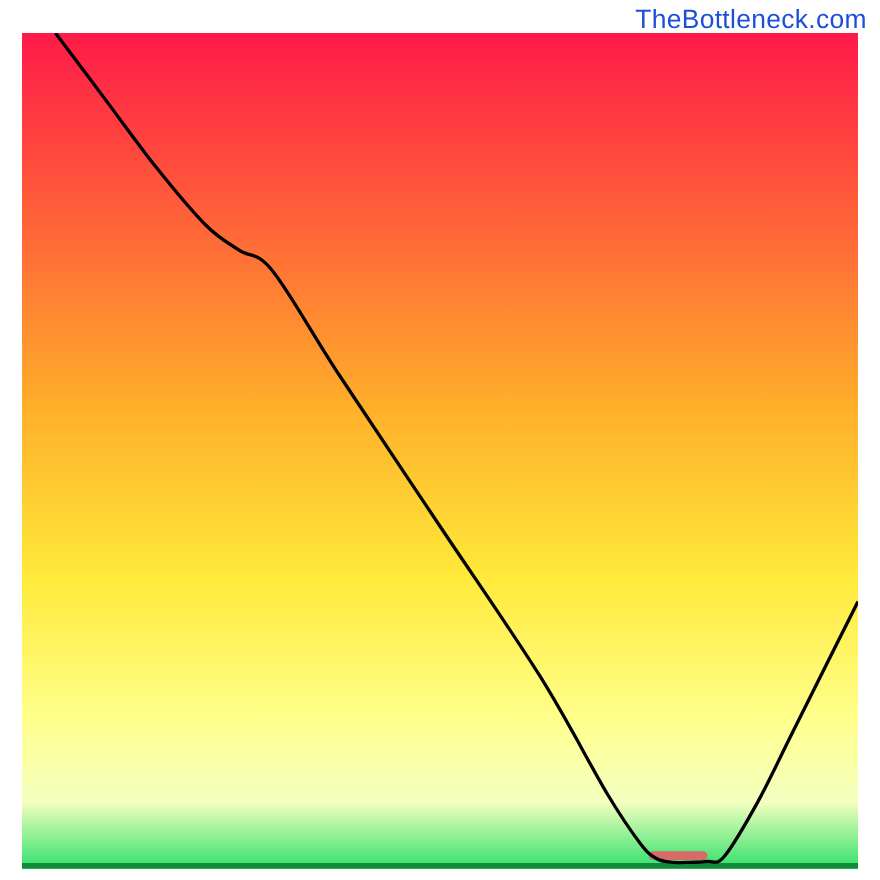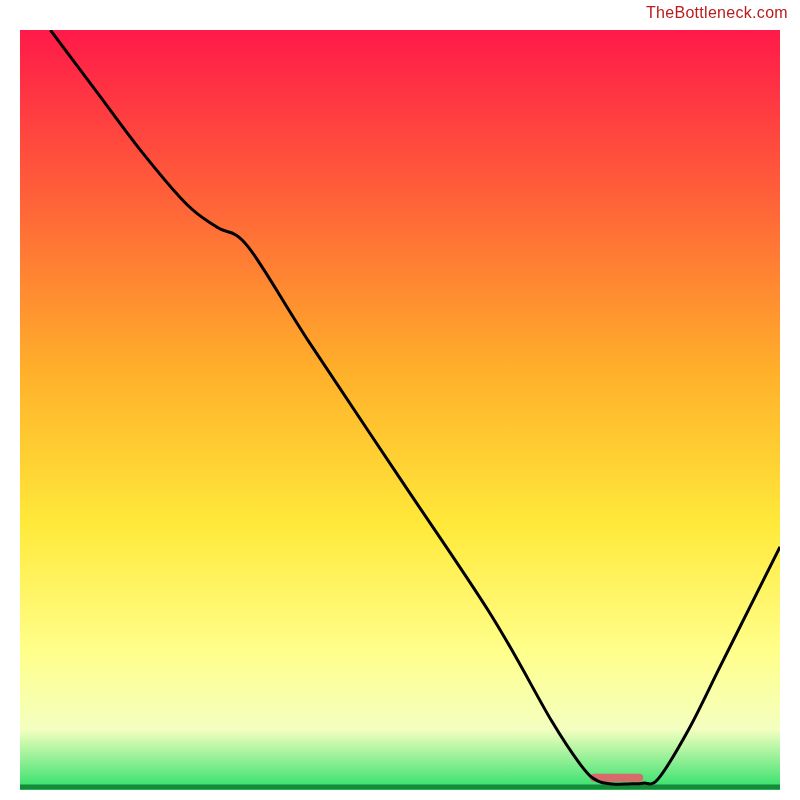--- a/index.html
+++ b/index.html
@@ -8,23 +8,23 @@
     width: 800px;
     height: 800px;
     position: relative;
     font-family: Arial, Helvetica, sans-serif;
     background: #ffffff;
   }
   .watermark {
     position: absolute;
     top: 4px;
     right: 12px;
-    font-size: 16px;
+    font-size: 24px;
     font-weight: 500;
-    color: #b91c1c;
+    color: #1d4ed8;
     letter-spacing: 0.3px;
   }
   .plot-area {
     position: absolute;
     left: 20px;
     top: 30px;
     width: 760px;
     height: 760px;
   }
   svg {

